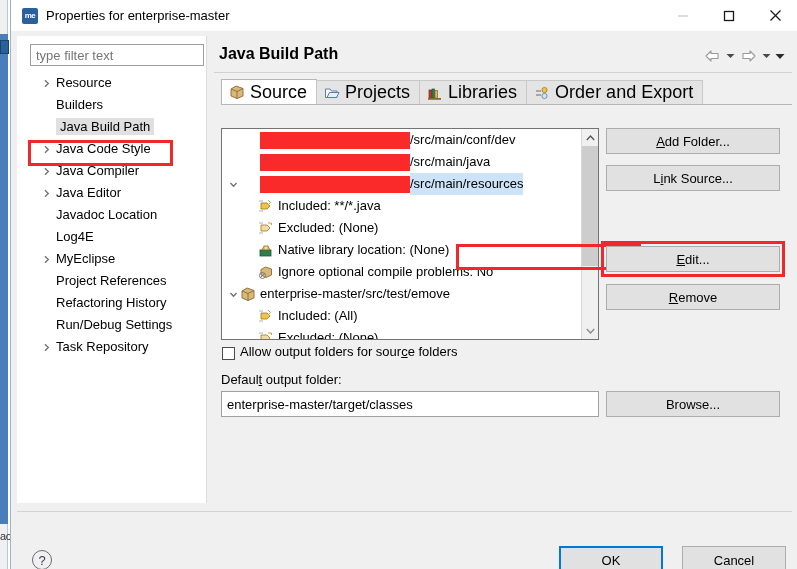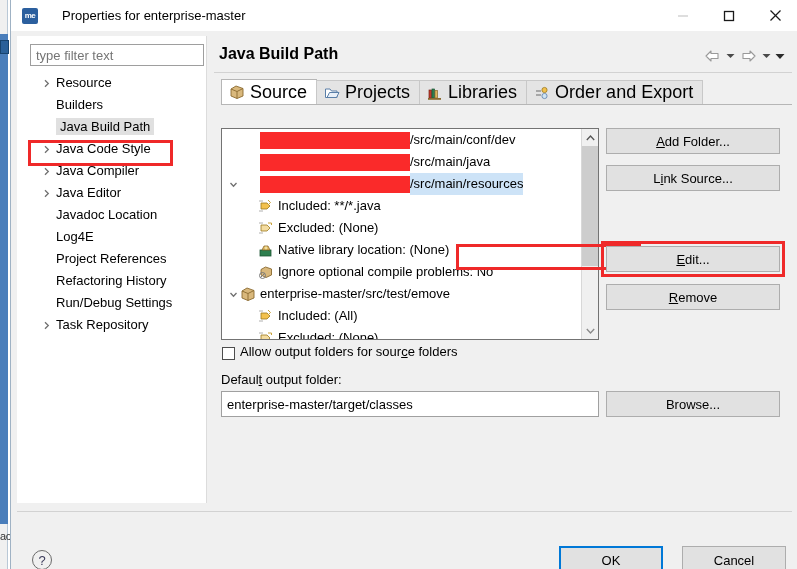--- a/index.html
+++ b/index.html
@@ -47,21 +47,21 @@
     border-top: none;
   }
 
   
   .titlebar {
     position: absolute; left: 0; top: 0; width: 787px; height: 31px;
     background: #ffffff;
     display: flex; align-items: center;
   }
   .title-icon {
-    width: 16px; height: 16px; margin-left: 11px; margin-right: 24px;
+    width: 16px; height: 16px; margin-left: 11px; margin-right: 8px;
     background: #2b5f9e;
     border-radius: 2px;
     display: flex; align-items: center; justify-content: center;
     color: #fff; font-size: 8px; font-weight: bold; letter-spacing: -0.5px;
     font-family: Liberation Sans, sans-serif;
   }
   .title-text { font-size: 13px; color: #000; }
   .win-controls {
     position: absolute; right: 0; top: 0; height: 31px;
     display: flex;
@@ -334,20 +334,25 @@
                   <path fill="none" stroke="#707070" stroke-width="1.3" d="M3 1.2 L6.3 4.5 L3 7.8"></path>
                 </svg>
               </span><span class="tree-label-bg">Java Compiler</span></div>
             <div class="tree-item"><span class="tree-arrow">
                 <svg width="9" height="9" viewBox="0 0 9 9">
                   <path fill="none" stroke="#707070" stroke-width="1.3" d="M3 1.2 L6.3 4.5 L3 7.8"></path>
                 </svg>
               </span><span class="tree-label-bg">Java Editor</span></div>
             <div class="tree-item"><span class="tree-label-bg">Javadoc Location</span></div>
             <div class="tree-item"><span class="tree-label-bg">Log4E</span></div>
+            <div class="tree-item"><span class="tree-arrow">
+                <svg width="9" height="9" viewBox="0 0 9 9">
+                  <path fill="none" stroke="#707070" stroke-width="1.3" d="M3 1.2 L6.3 4.5 L3 7.8"></path>
+                </svg>
+              </span><span class="tree-label-bg">MyEclipse</span></div>
             <div class="tree-item"><span class="tree-label-bg">Project References</span></div>
             <div class="tree-item"><span class="tree-label-bg">Refactoring History</span></div>
             <div class="tree-item"><span class="tree-label-bg">Run/Debug Settings</span></div>
             <div class="tree-item"><span class="tree-arrow">
                 <svg width="9" height="9" viewBox="0 0 9 9">
                   <path fill="none" stroke="#707070" stroke-width="1.3" d="M3 1.2 L6.3 4.5 L3 7.8"></path>
                 </svg>
               </span><span class="tree-label-bg">Task Repository</span></div>
           </div>
       </div>

